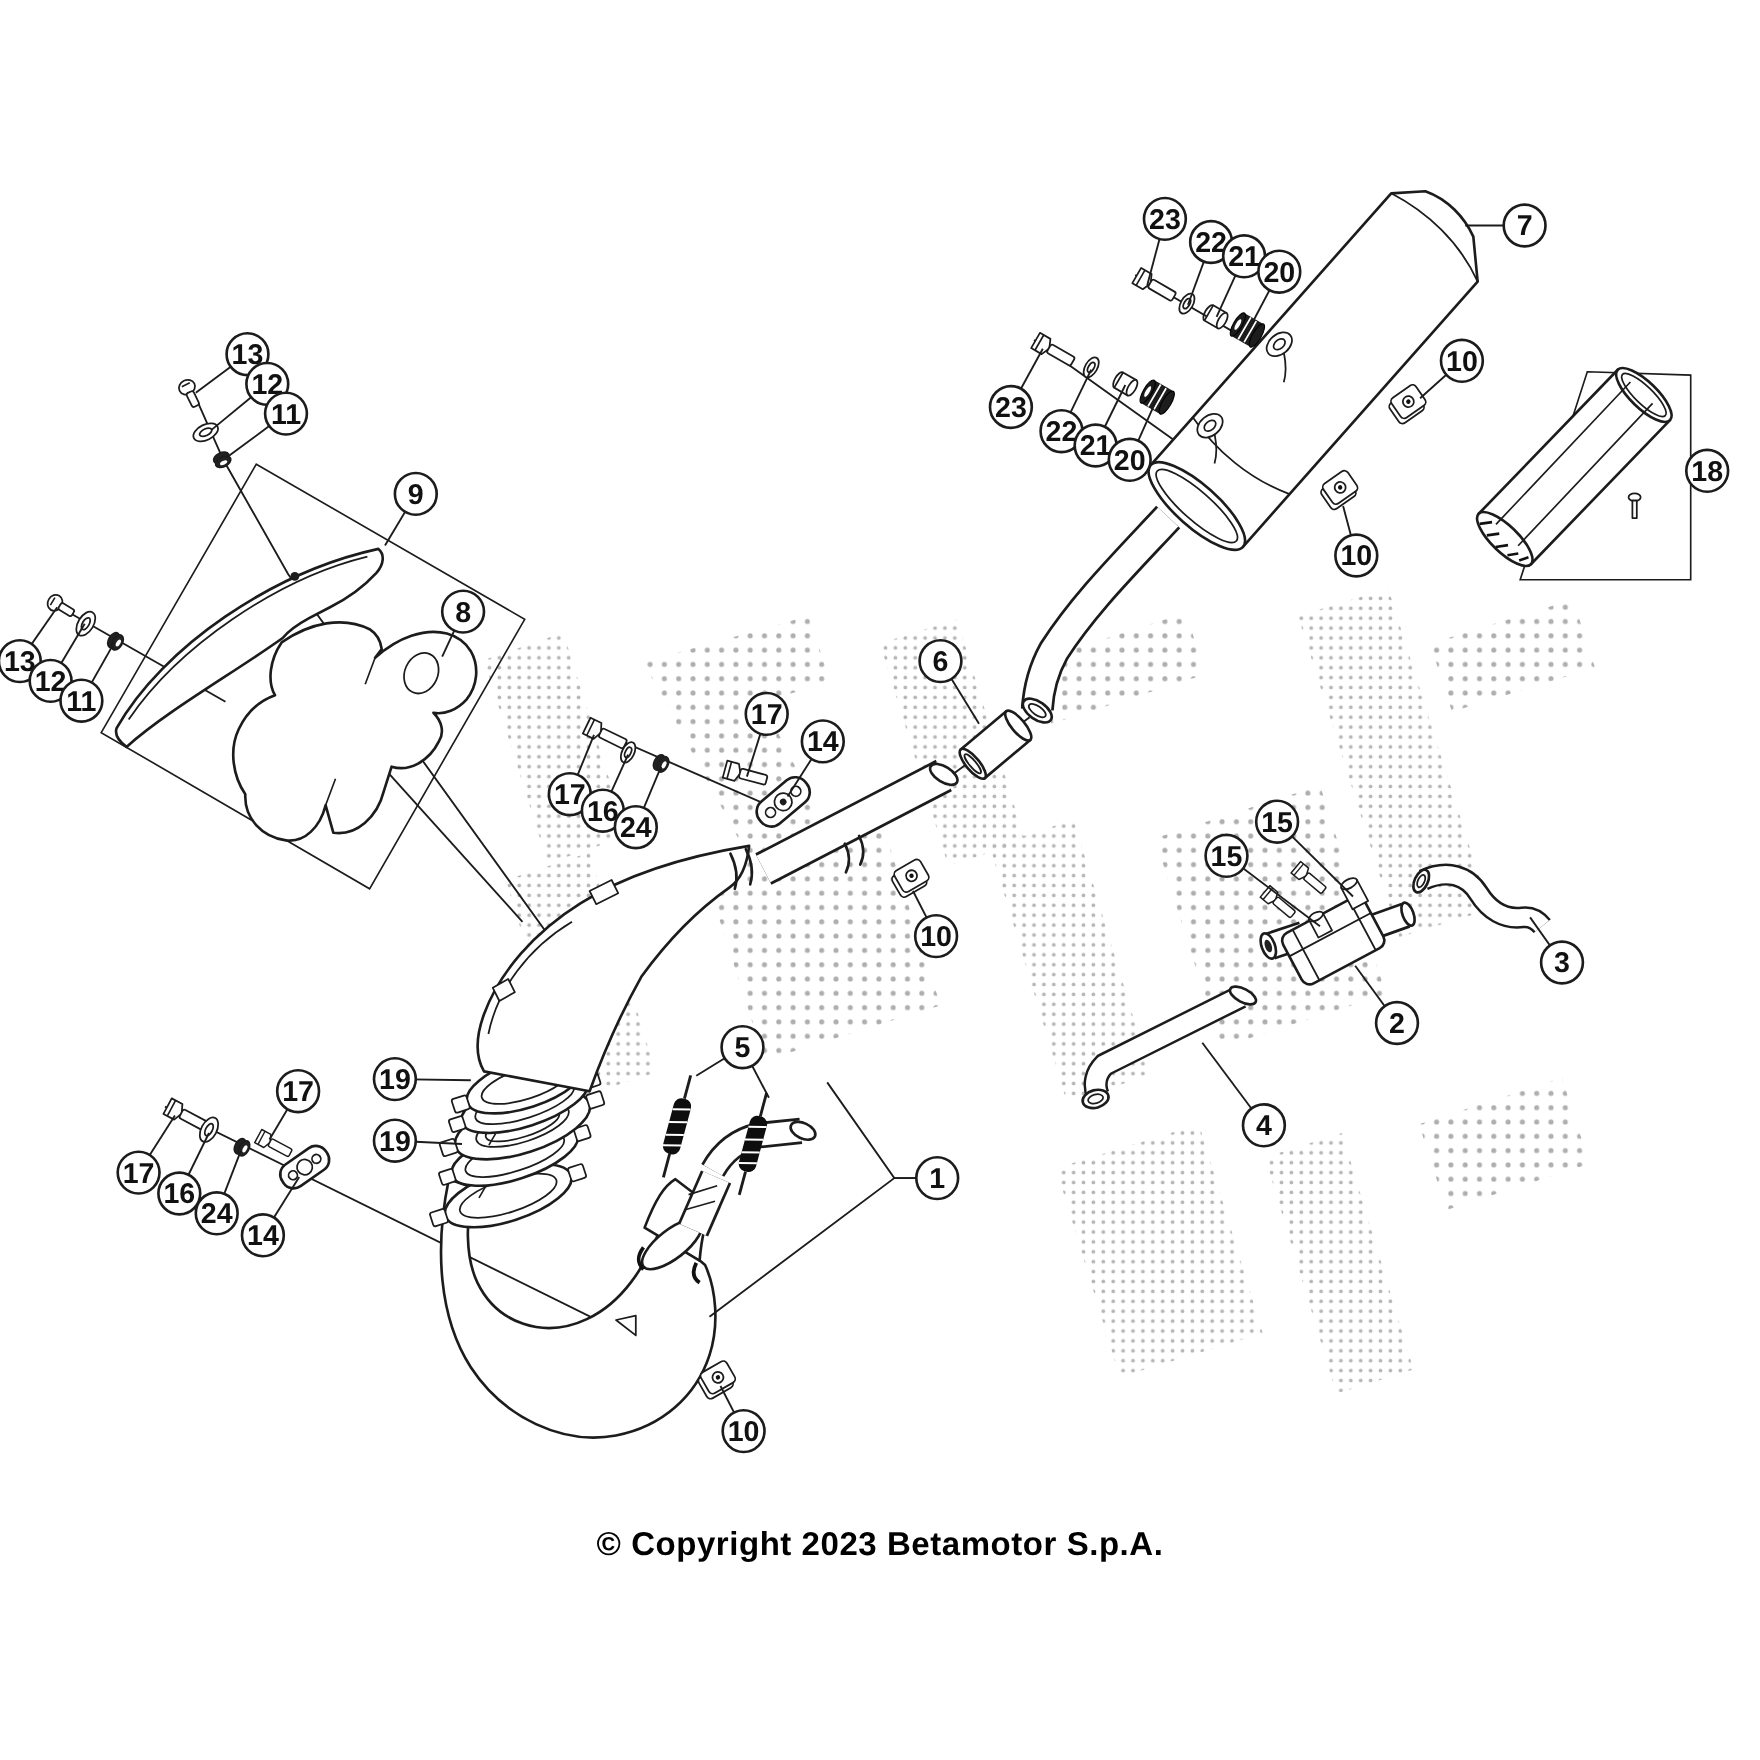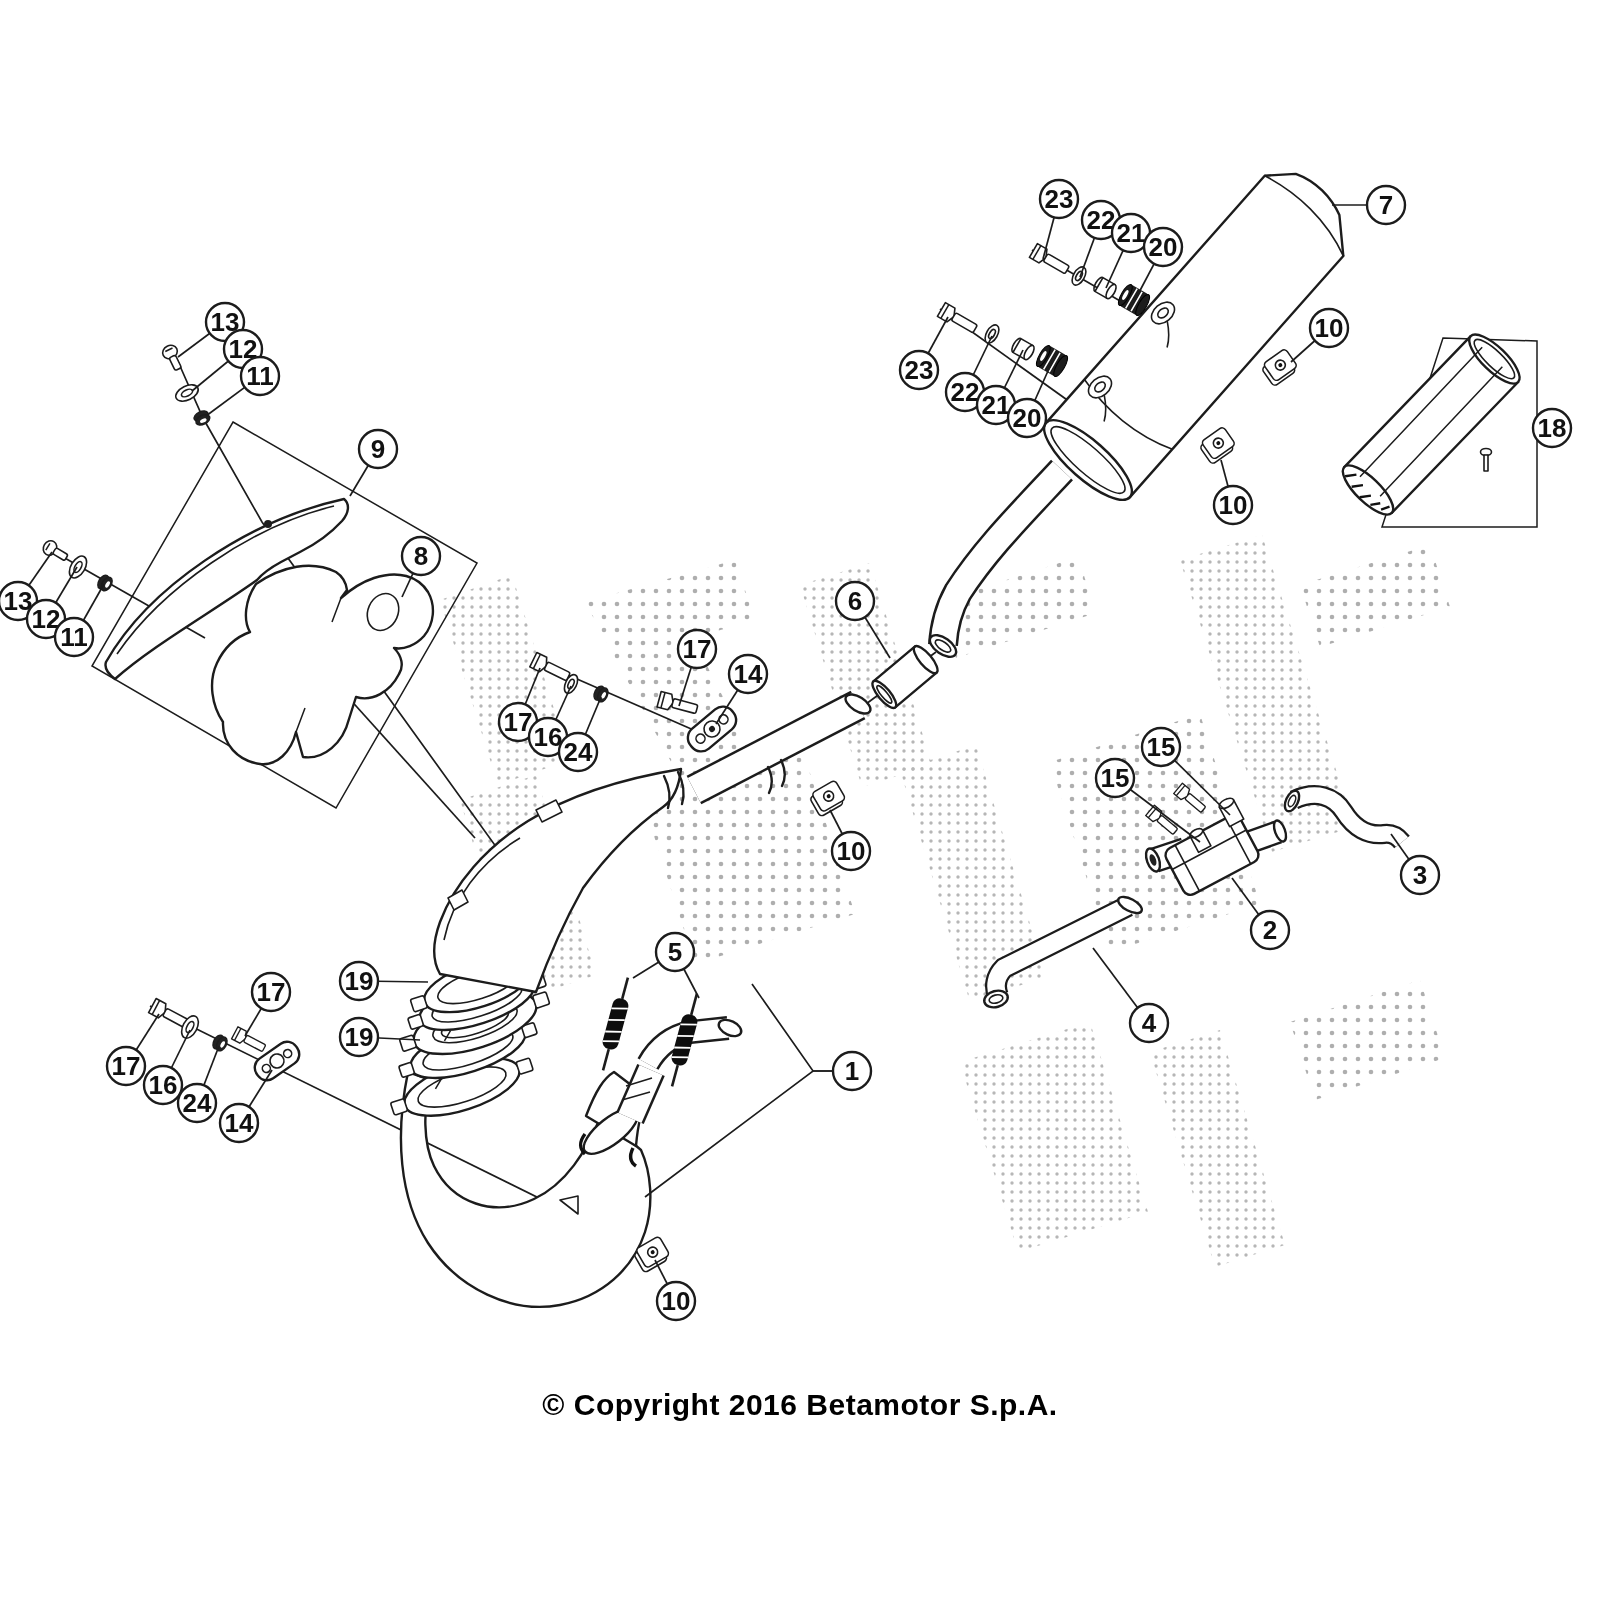--- a/index.html
+++ b/index.html
@@ -519,14 +519,14 @@
           <circle cx="852" cy="1071" r="19" fill="#fff" stroke="#1c1c1c" stroke-width="2.4"></circle>
           <text x="852" y="1080" text-anchor="middle" class="co-txt" font-size="26">1</text>
         </g>
         <g>
           <circle cx="676" cy="1301" r="19" fill="#fff" stroke="#1c1c1c" stroke-width="2.4"></circle>
           <text x="676" y="1310" text-anchor="middle" class="co-txt" font-size="26">10</text>
         </g>
       </g>
 </svg>
 
-<div class="copyright">© Copyright 2016 Betamotor S.p.A.</div>
+<div class="copyright">© Copyright 2023 Betamotor S.p.A.</div>
 </div>
 
 </body></html>

